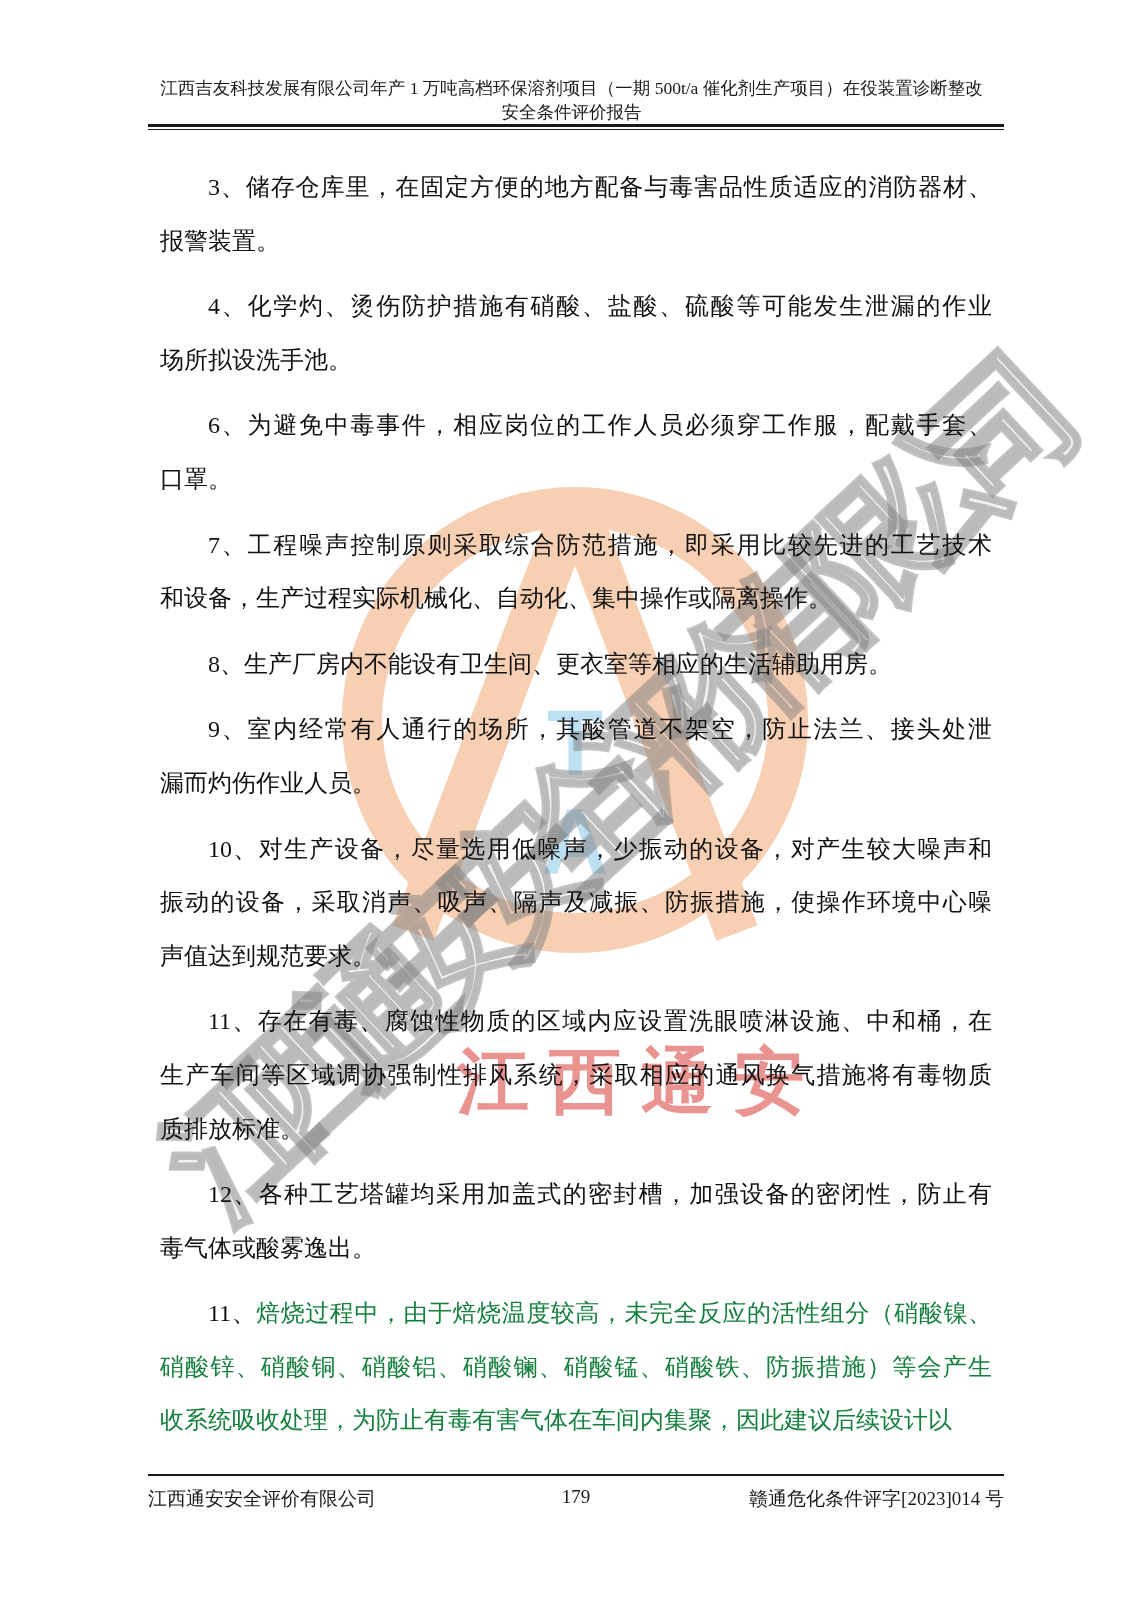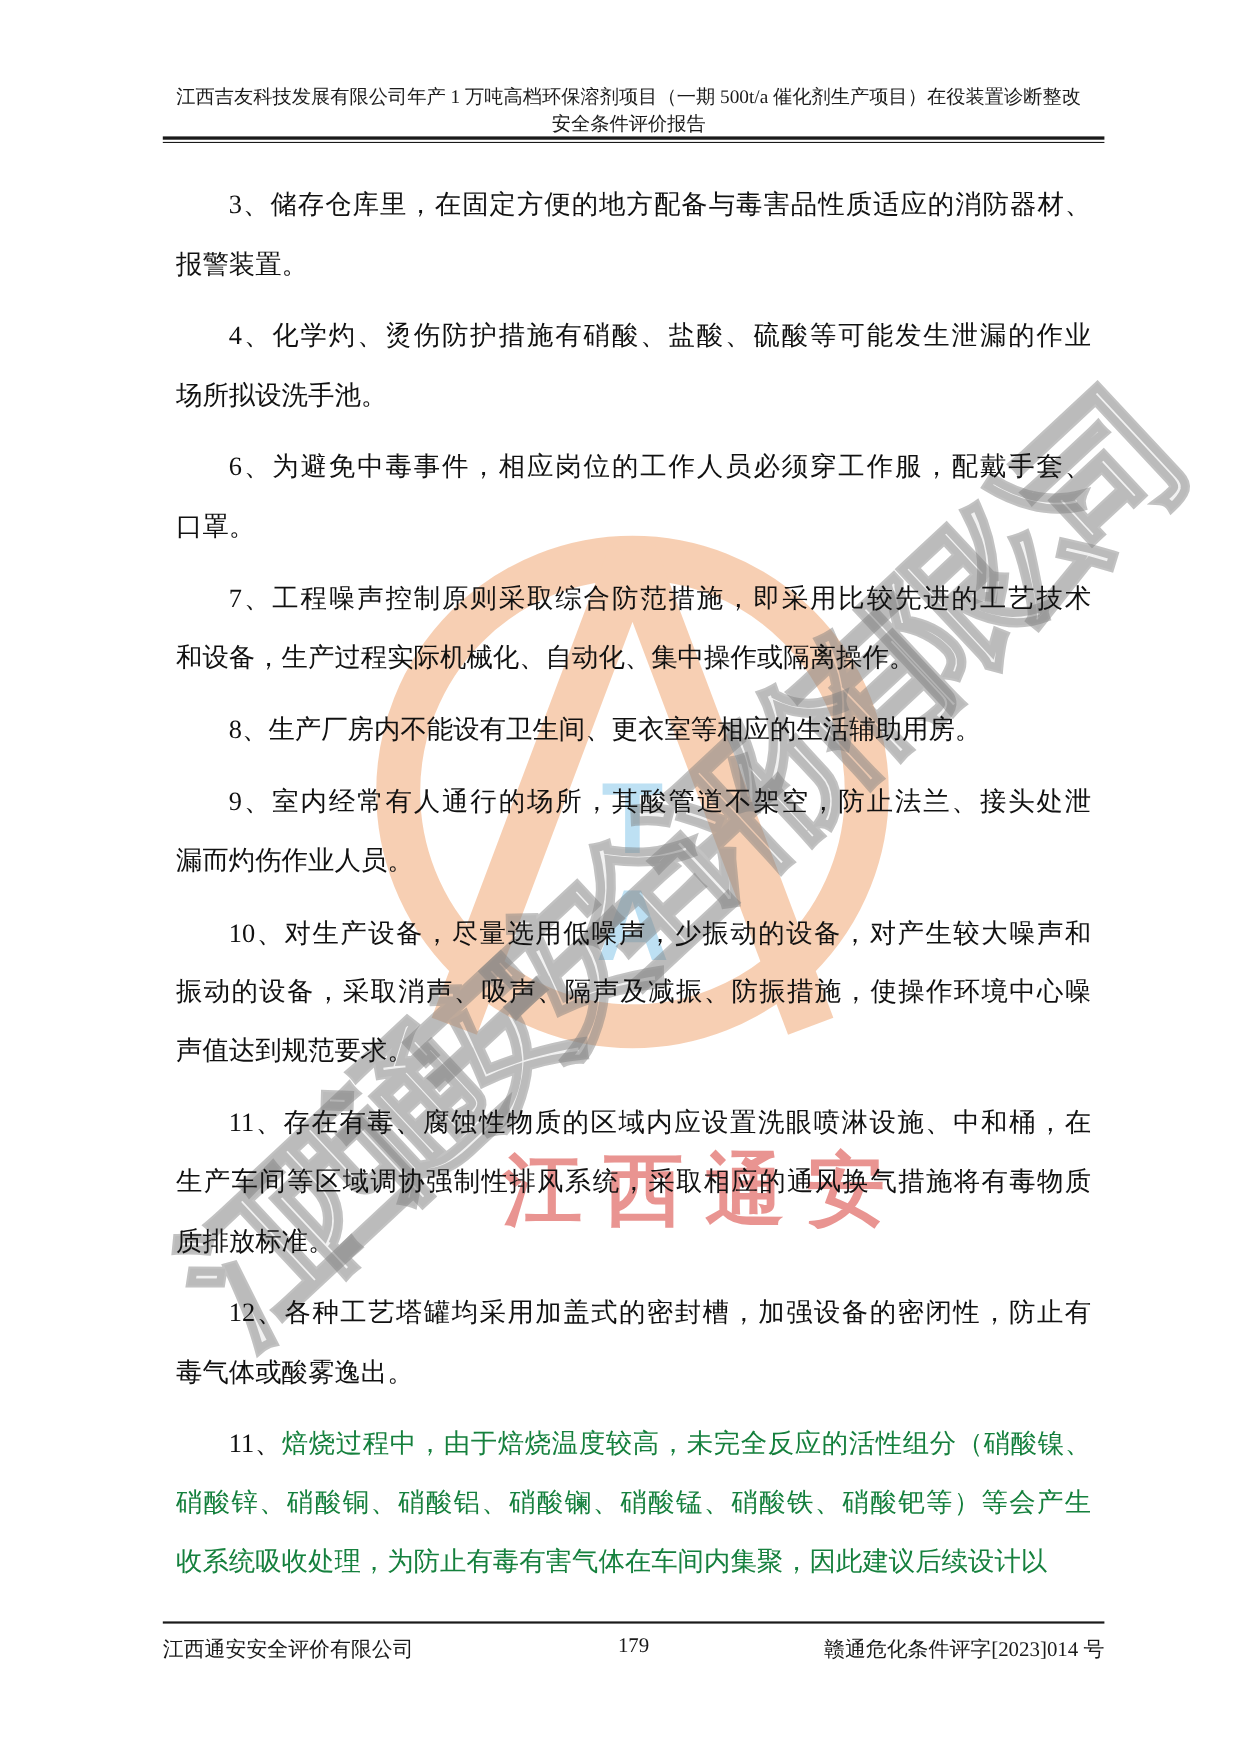--- a/index.html
+++ b/index.html
@@ -109,21 +109,21 @@
         <div class="line first full"><span>11、存在有毒、腐蚀性物质的区域内应设置洗眼喷淋设施、中和桶，在</span></div>
         <div class="line full"><span>生产车间等区域调协强制性排风系统，采取相应的通风换气措施将有毒物质</span></div>
         <div class="line"><span>质排放标准。</span></div>
       </div>
       <div class="para">
         <div class="line first full"><span>12、各种工艺塔罐均采用加盖式的密封槽，加强设备的密闭性，防止有</span></div>
         <div class="line"><span>毒气体或酸雾逸出。</span></div>
       </div>
       <div class="para">
         <div class="line first full"><span>11、</span><span class="red">焙烧过程中，由于焙烧温度较高，未完全反应的活性组分（硝酸镍、</span></div>
-        <div class="line full"><span class="red">硝酸锌、硝酸铜、硝酸铝、硝酸镧、硝酸锰、硝酸铁、硝酸钯等）等会产生</span></div>
+        <div class="line full"><span class="red">硝酸锌、硝酸铜、硝酸铝、硝酸镧、硝酸锰、硝酸铁、防振措施）等会产生</span></div>
         <div class="line"><span class="red">收系统吸收处理，为防止有毒有害气体在车间内集聚，因此建议后续设计以</span></div>
       </div>
     </div>
 
   <div class="footer-rule"></div>
   <div class="footer">
     <span class="center">179</span>
     <span class="left">江西通安安全评价有限公司</span>
     <span class="right">赣通危化条件评字[2023]014 号</span>
   </div>

